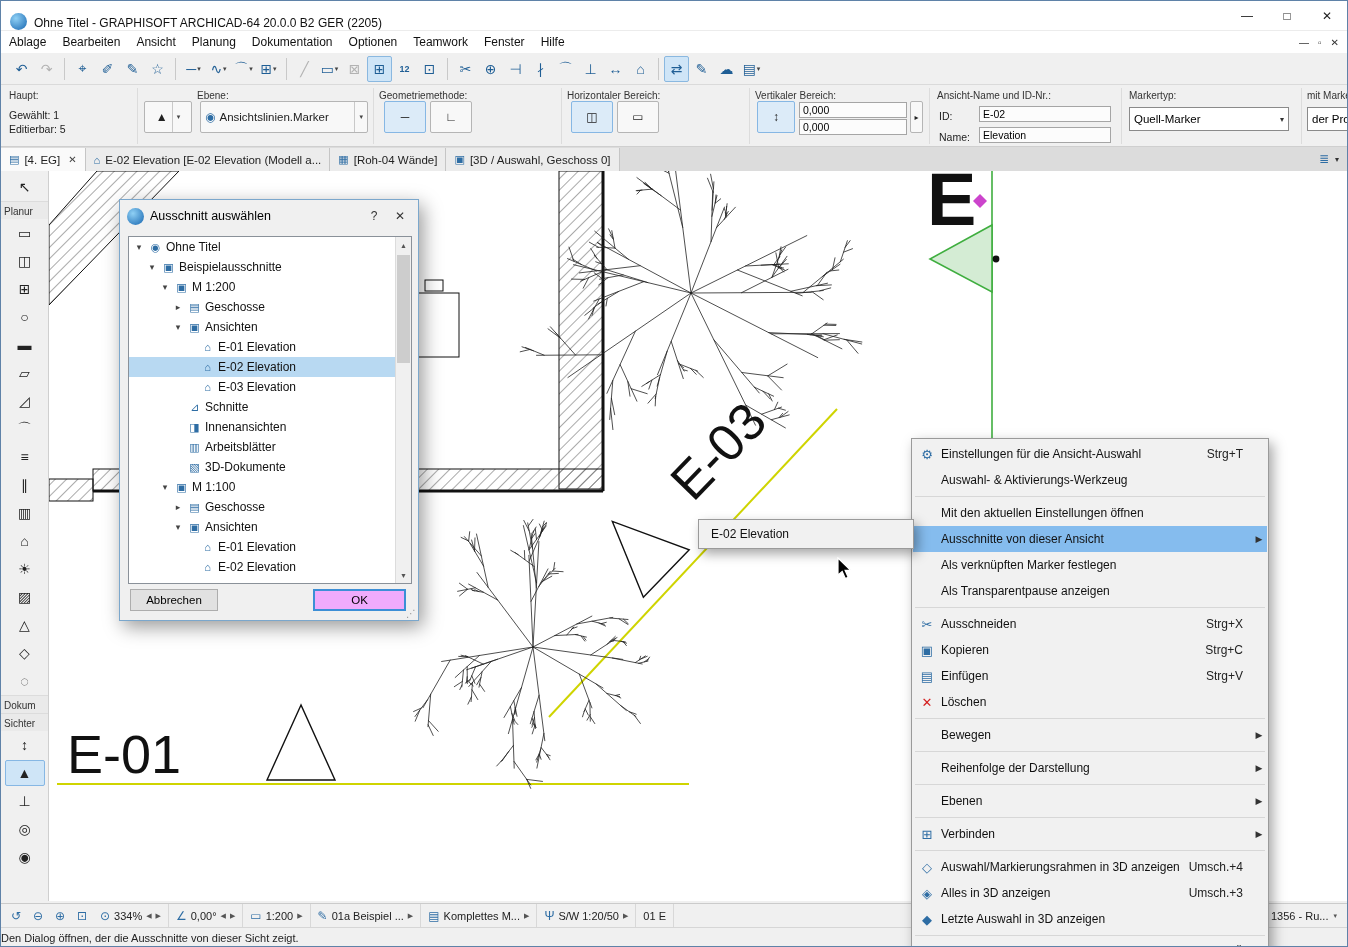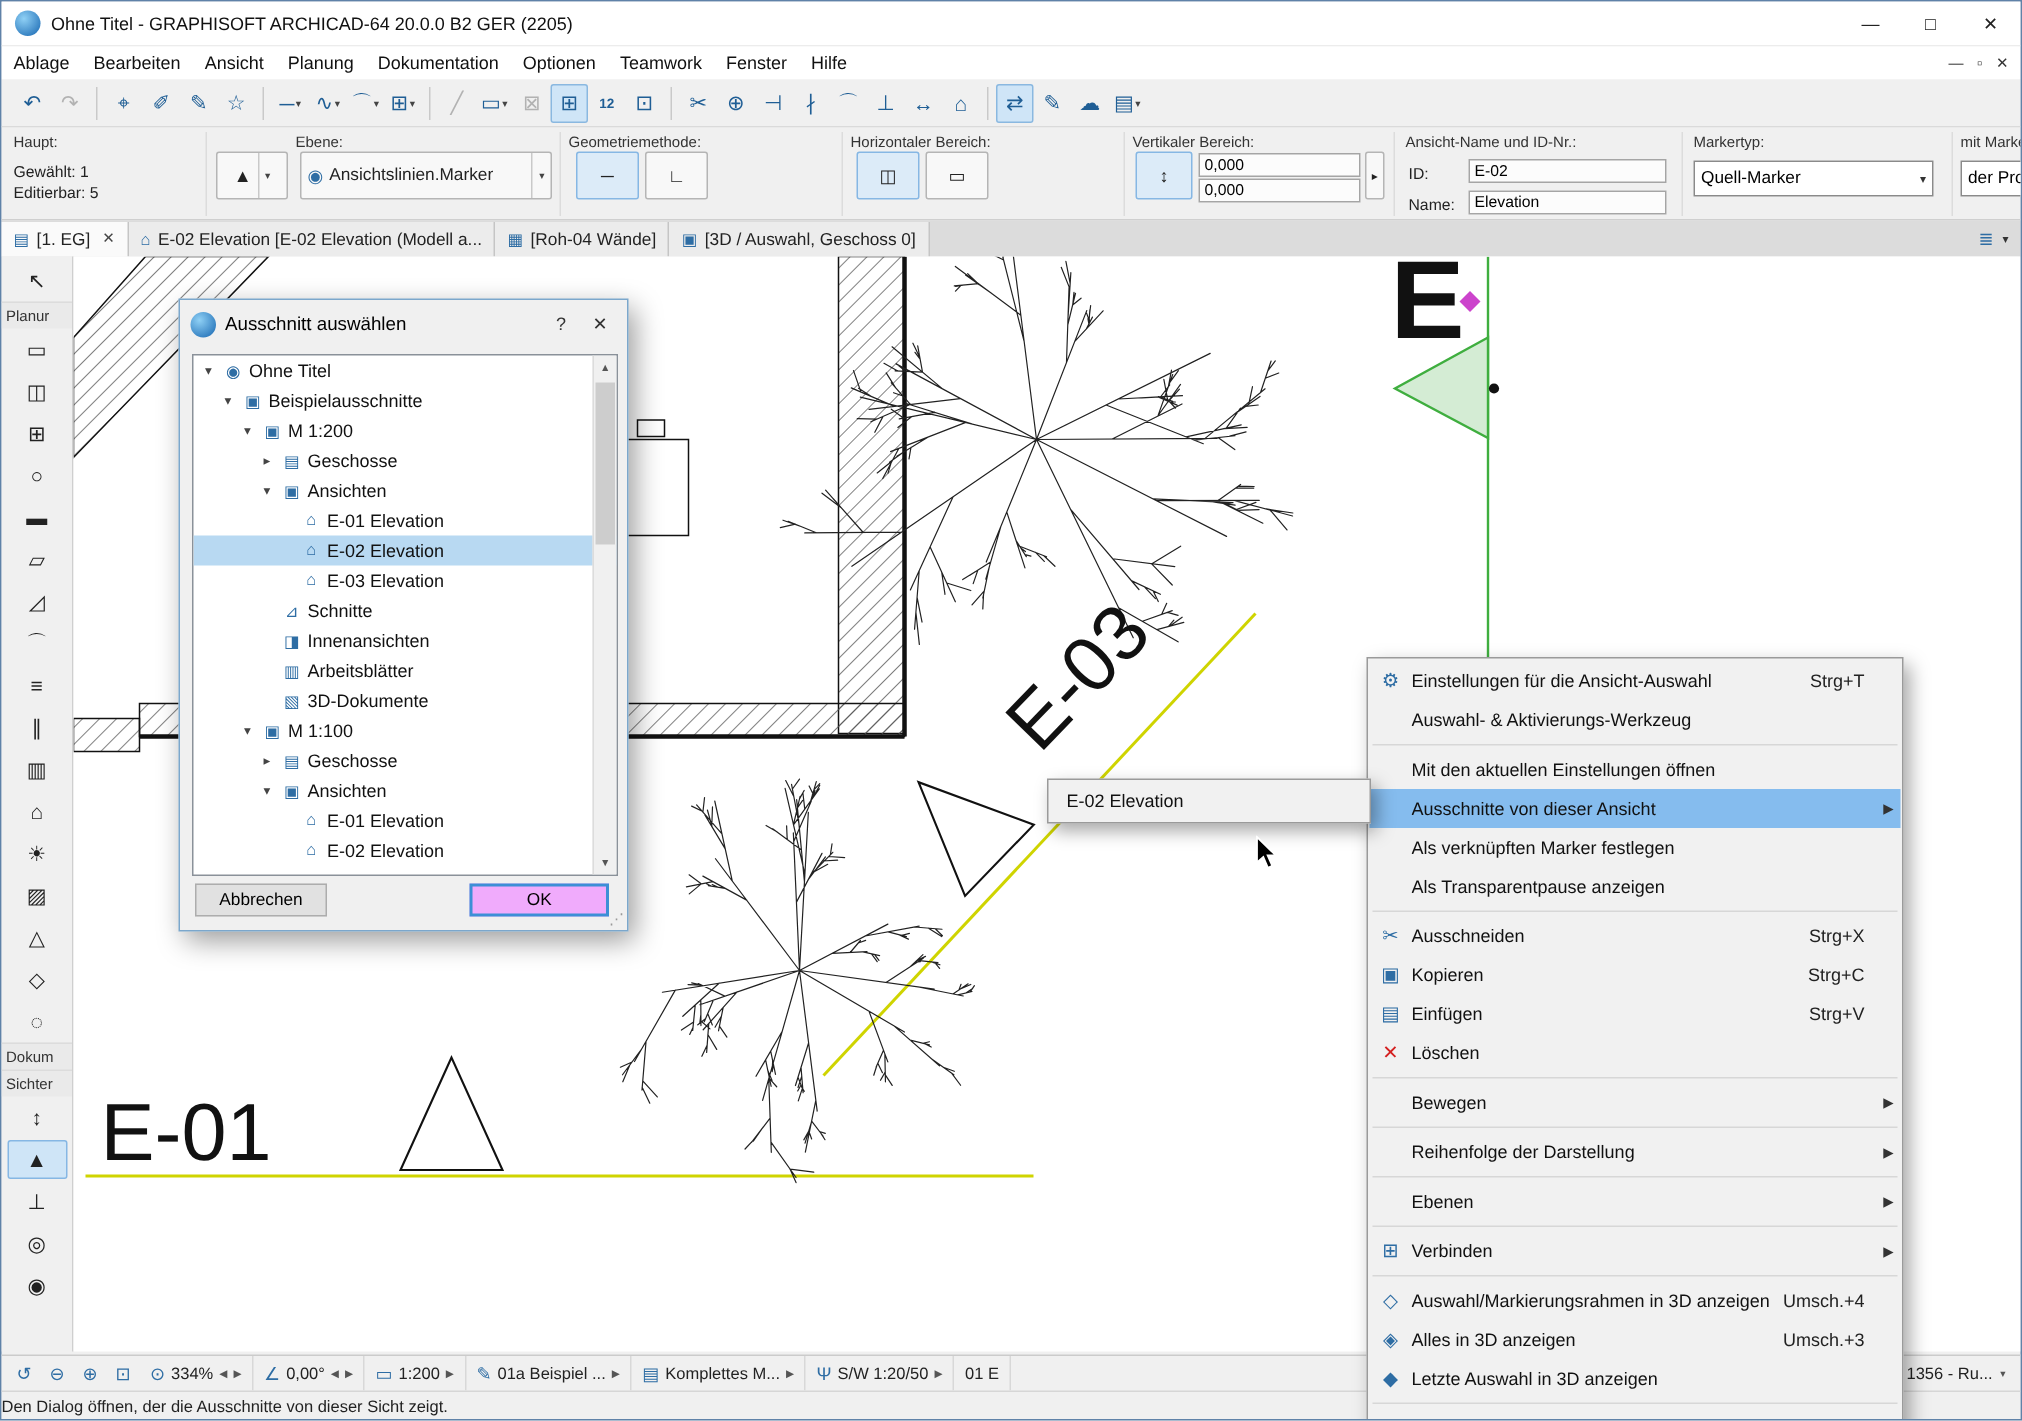--- a/index.html
+++ b/index.html
@@ -1,20 +1,20 @@
 <!DOCTYPE html>
 <html><head>
 <meta charset="utf-8">
 <style>
 *{margin:0;padding:0;box-sizing:border-box}
 html,body{width:1348px;height:947px}
 body{font-family:"Liberation Sans","DejaVu Sans",sans-serif;background:#f0f0f0;position:relative;overflow:hidden;border:1px solid #5f82a8}
 span,div{cursor:default}
 
-.titlebar{position:absolute;left:0;top:0;width:100%;height:30px;background:#fff;display:flex;align-items:center;border-bottom:1px solid #ececec}
+.titlebar{position:absolute;left:0;top:0;width:100%;height:30px;background:#fff;display:flex;align-items:flex-end;border-bottom:1px solid #ececec}
 .app-icon{width:17px;height:17px;border-radius:50%;background:radial-gradient(circle at 35% 32%,#8fd0f5,#1565b0);flex:0 0 17px;margin:0 7px 0 9px}
 .titlebar .title{font-size:12px;color:#111;white-space:nowrap}
 .win-controls{margin-left:auto;display:flex;height:100%}
 .win-btn{width:40px;height:100%;display:flex;align-items:center;justify-content:center;font-size:12px;color:#222}
 
 .menubar{position:absolute;left:0;top:30px;width:100%;height:22px;background:#fff;display:flex;align-items:center;font-size:12px;color:#111}
 .menu-items{display:flex;height:100%}
 .menu-item{padding:0 8px;display:flex;align-items:center}
 .mdi-controls{margin-left:auto;display:flex;align-items:center;gap:9px;padding-right:8px;font-size:10px;color:#333}
 
@@ -293,21 +293,21 @@
   <div class="ib-label" style="left:1306px">mit Marker</div>
   <div class="ib-select" style="left:1306px;top:22px;width:58px">
     <span>der Pro</span>
   </div>
 </div>
 
 <div class="tabbar">
   <div class="tab-strip">
       <div class="tab active">
         <span class="tab-icon">▤</span>
-        <span class="tab-label">[1. EG]</span>
+        <span class="tab-label">[4. EG]</span>
         <span class="tab-close">✕</span>
       </div>
       <div class="tab">
         <span class="tab-icon">⌂</span>
         <span class="tab-label">E-02 Elevation [E-02 Elevation (Modell a...</span>
       </div>
       <div class="tab">
         <span class="tab-icon">▦</span>
         <span class="tab-label">[Roh-04 Wände]</span>
       </div>

